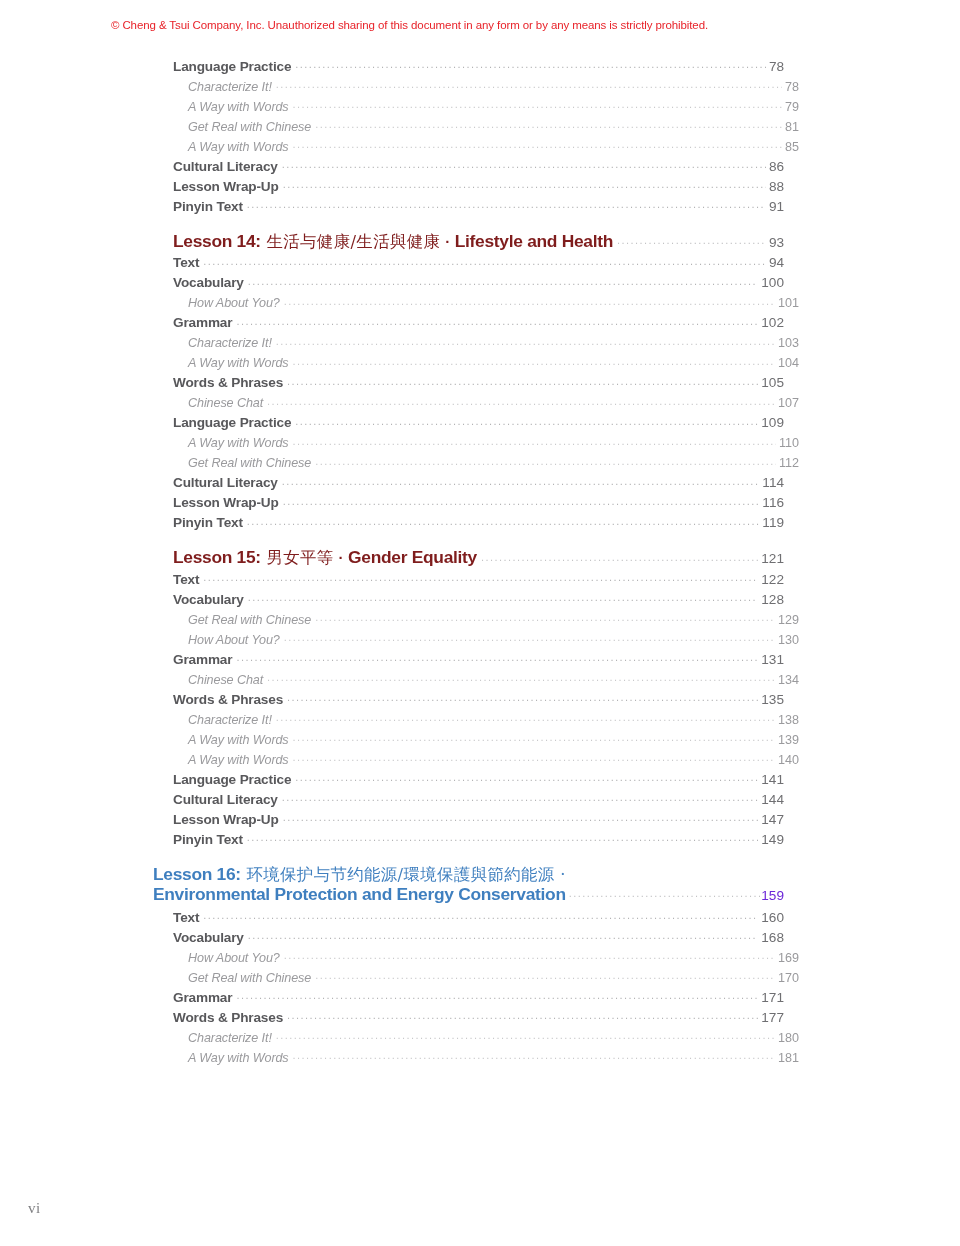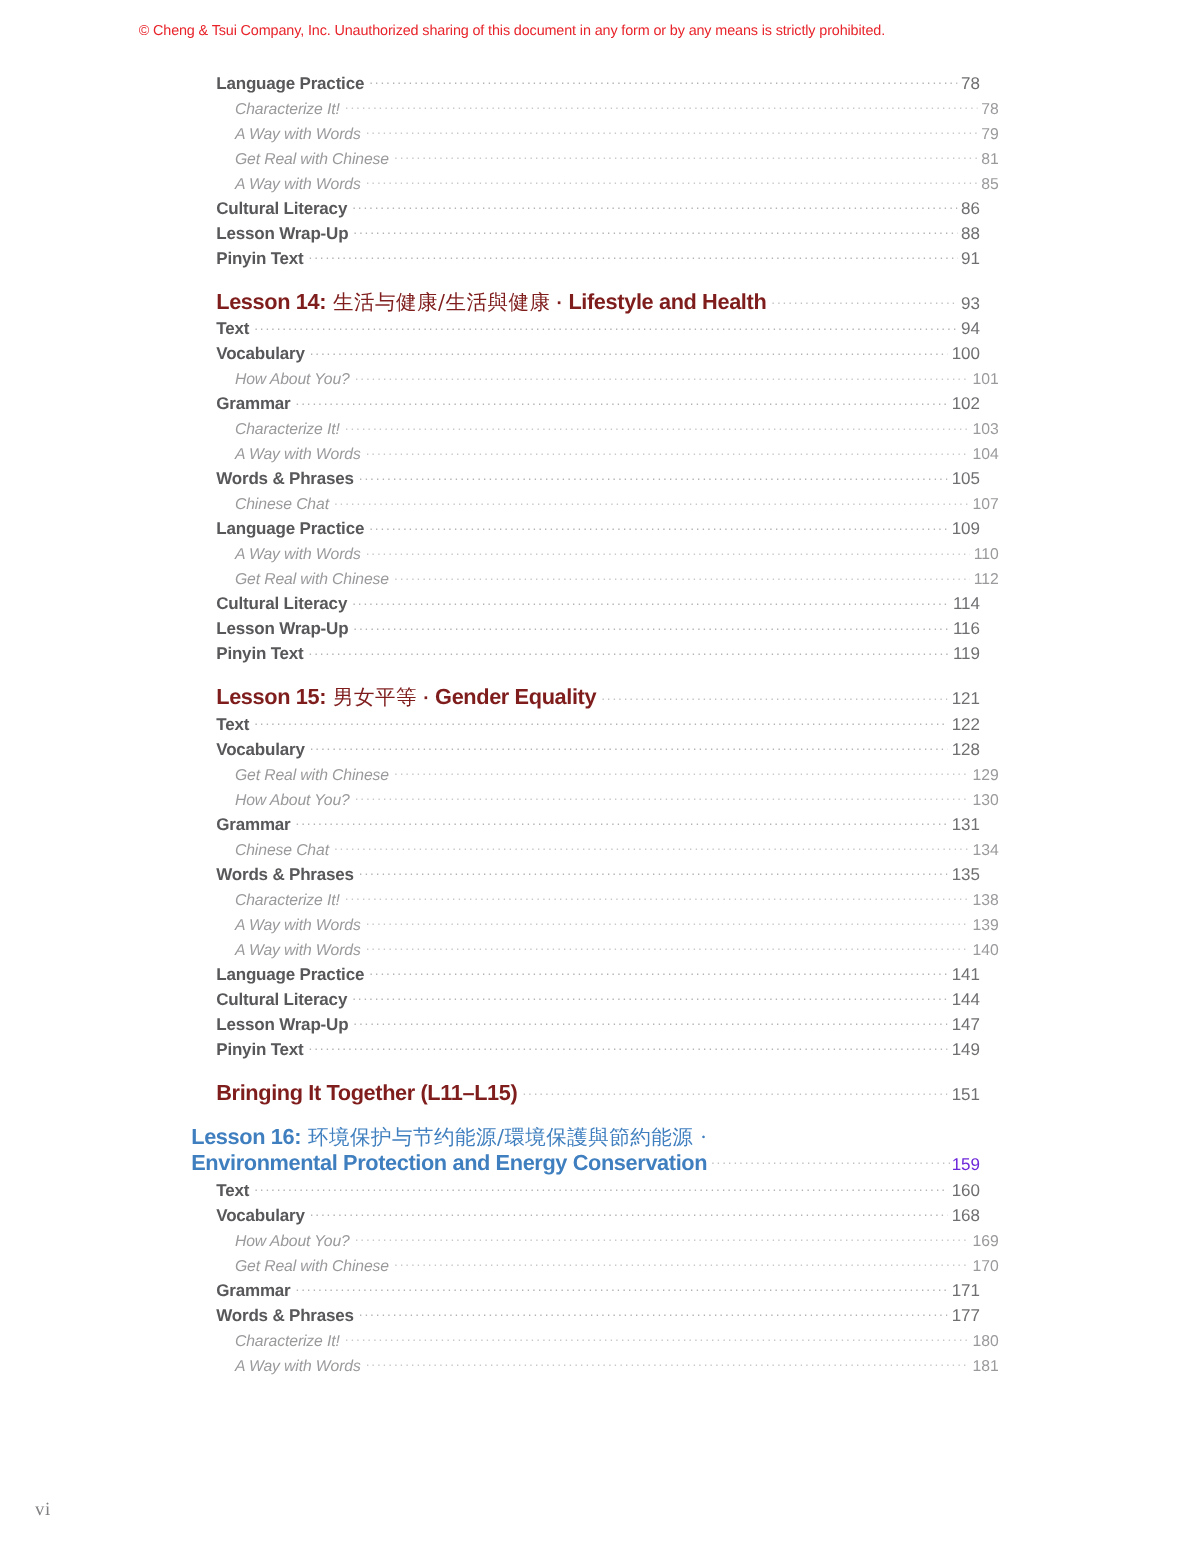--- a/index.html
+++ b/index.html
@@ -412,25 +412,20 @@
       <div class="entry lvl1">
         <span class="label">Lesson Wrap-Up</span>
         <span class="leader"></span>
         <span class="pageno">147</span>
       </div>
       <div class="entry lvl1">
         <span class="label">Pinyin Text</span>
         <span class="leader"></span>
         <span class="pageno">149</span>
       </div>
-      <div class="entry lesson">
-        <span class="label">Bringing It Together (L11–L15)</span>
-        <span class="leader"></span>
-        <span class="pageno">151</span>
-      </div>
       <div class="lesson-multiline">
         <div class="line1"><span>Lesson 16:</span><span class="cjk"> 环境保护与节约能源/環境保護與節約能源 ·</span></div>
         <div class="line2row">
           <span class="label">Environmental Protection and Energy Conservation</span>
           <span class="leader"></span>
           <span class="pageno">159</span>
         </div>
       </div>
       <div class="entry lvl1">
         <span class="label">Text</span>

